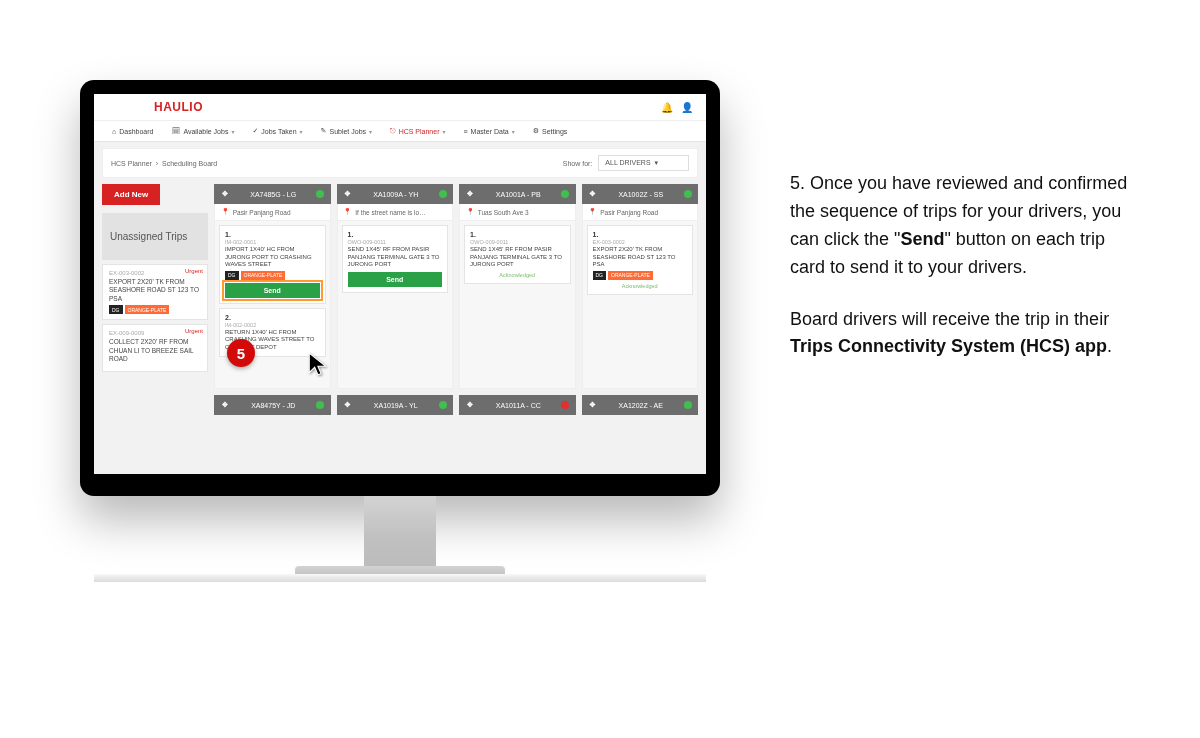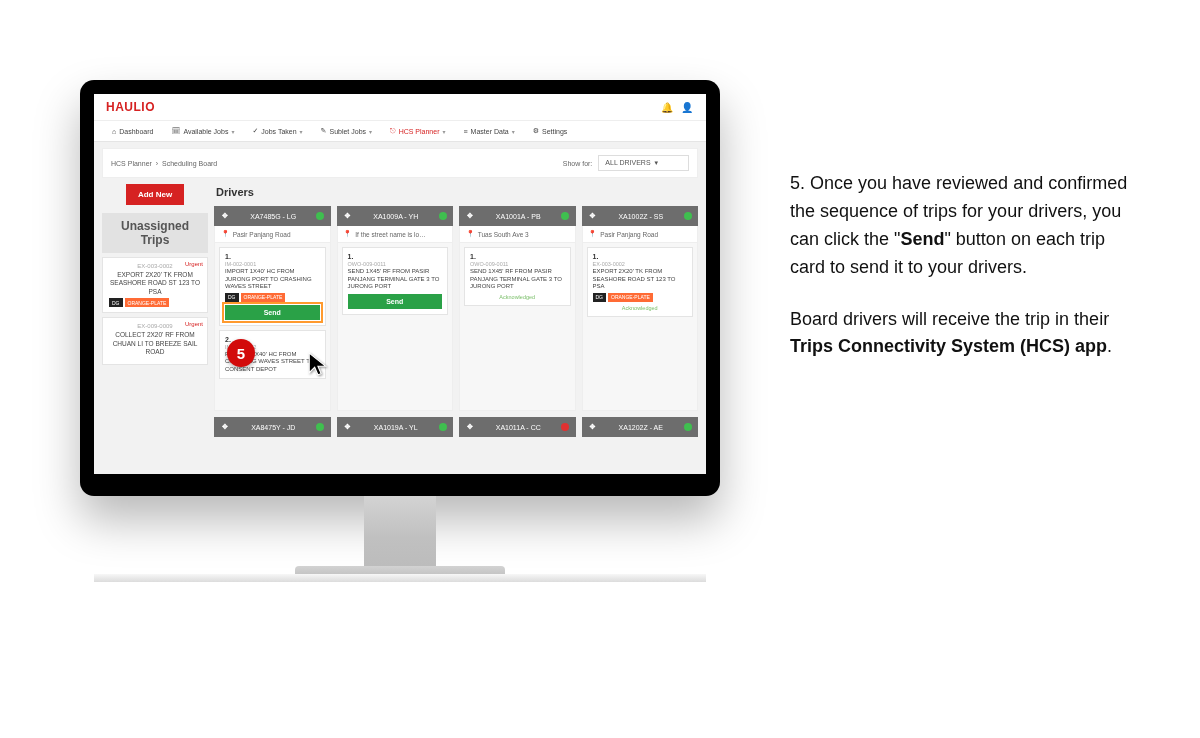--- a/index.html
+++ b/index.html
@@ -11,40 +11,40 @@
 
 .monitor{width:640px;position:relative;}
 .bezel{background:#000;border-radius:14px;padding:14px 14px 22px 14px;box-shadow:0 24px 46px rgba(0,0,0,0.28);}
 .screen{background:#f2f2f2;width:100%;height:380px;overflow:hidden;position:relative;font-size:7px;color:#444;}
 .stand-neck{width:72px;height:70px;margin:0 auto;background:linear-gradient(180deg,#d3d3d3 0%,#c0c0c0 60%,#bcbcbc 100%);}
 .stand-base{width:210px;height:16px;margin:0 auto;background:linear-gradient(180deg,#d2d2d2,#b9b9b9);border-radius:4px 4px 2px 2px;}
 .chin{position:absolute;bottom:0;left:14px;right:14px;height:8px;background:linear-gradient(180deg,#f7f7f7,#dcdcdc);}
 
 
 .topbar{background:#fff;padding:6px 12px;display:flex;align-items:center;justify-content:space-between;border-bottom:1px solid #eee;}
-.logo{color:#d62222;font-weight:800;letter-spacing:0.5px;font-size:12px;}
+.logo{color:#d62222;font-weight:800;letter-spacing:0.5px;font-size:12px;margin-left:48px;}
 .topicons{display:flex;gap:8px;color:#888;font-size:10px;}
 
 
 .nav{background:#fff;display:flex;gap:2px;padding:0 10px;border-bottom:1px solid #e5e5e5;}
 .nav-item{padding:6px 8px;font-size:7px;color:#444;display:flex;align-items:center;gap:3px;white-space:nowrap;cursor:pointer;}
 .nav-item.active{color:#d62222;}
 .chev{font-size:6px;color:#999;}
 
 
 .crumb-row{background:#fff;margin:6px 8px 0 8px;padding:6px 8px;border:1px solid #eee;display:flex;align-items:center;justify-content:space-between;font-size:7px;color:#666;}
 .crumb-row .lbl{color:#666;}
 .select{border:1px solid #ddd;padding:3px 30px 3px 6px;font-size:7px;color:#555;background:#fff;}
 
 
 .body{padding:6px 8px;display:flex;gap:6px;}
-.sidecol{width:106px;text-align:center;}
+.sidecol{width:106px;}
 .addbtn{background:#d62222;color:#fff;padding:6px 12px;font-size:8px;font-weight:600;display:inline-block;margin-bottom:8px;cursor:pointer;}
 .panel-title{font-size:11px;font-weight:600;color:#333;margin:2px 0 8px 2px;}
-.unassigned-head{background:#e2e2e2;padding:6px 8px;font-size:12px;font-weight:700;color:#555;}
+.unassigned-head{background:#e2e2e2;padding:18px 8px;font-size:10px;font-weight:400;color:#555;}
 .card{background:#fff;border:1px solid #e4e4e4;padding:5px 6px;margin-top:4px;position:relative;}
 .card .ref{font-size:6px;color:#aaa;}
 .card .urgent{position:absolute;top:3px;right:4px;color:#d62222;font-size:6px;}
 .card .desc{font-size:6.5px;color:#444;line-height:1.3;margin:2px 0;}
 .badges{display:flex;gap:2px;margin-top:2px;}
 .badge{font-size:5px;padding:1.5px 3px;color:#fff;}
 .badge.dg{background:#222;}
 .badge.op{background:#ff6b35;}
 .ack{font-size:5.5px;color:#7bbf6a;text-align:center;margin-top:3px;}
 
@@ -149,21 +149,20 @@
                 </div>
             </div>
             <div class="card">
               <div class="urgent">Urgent</div>
               <div class="ref">EX-009-0009</div>
               <div class="desc">COLLECT 2X20' RF FROM CHUAN LI TO BREEZE SAIL ROAD</div>
             </div>
           </div>
 
           <div class="maincol">
-            <div class="panel-title">Drivers</div>
             <div class="drv-grid" id="drv-grid">
                 <div class="drv-col">
                   <div class="drv-head">
       <span class="plus">✥</span>
       <span>XA7485G - LG</span>
                     <span class="dot green"></span>
                   </div>
     <div class="drv-sub">
                     <span class="pin">📍</span>
                     <span>Pasir Panjang Road</span>

